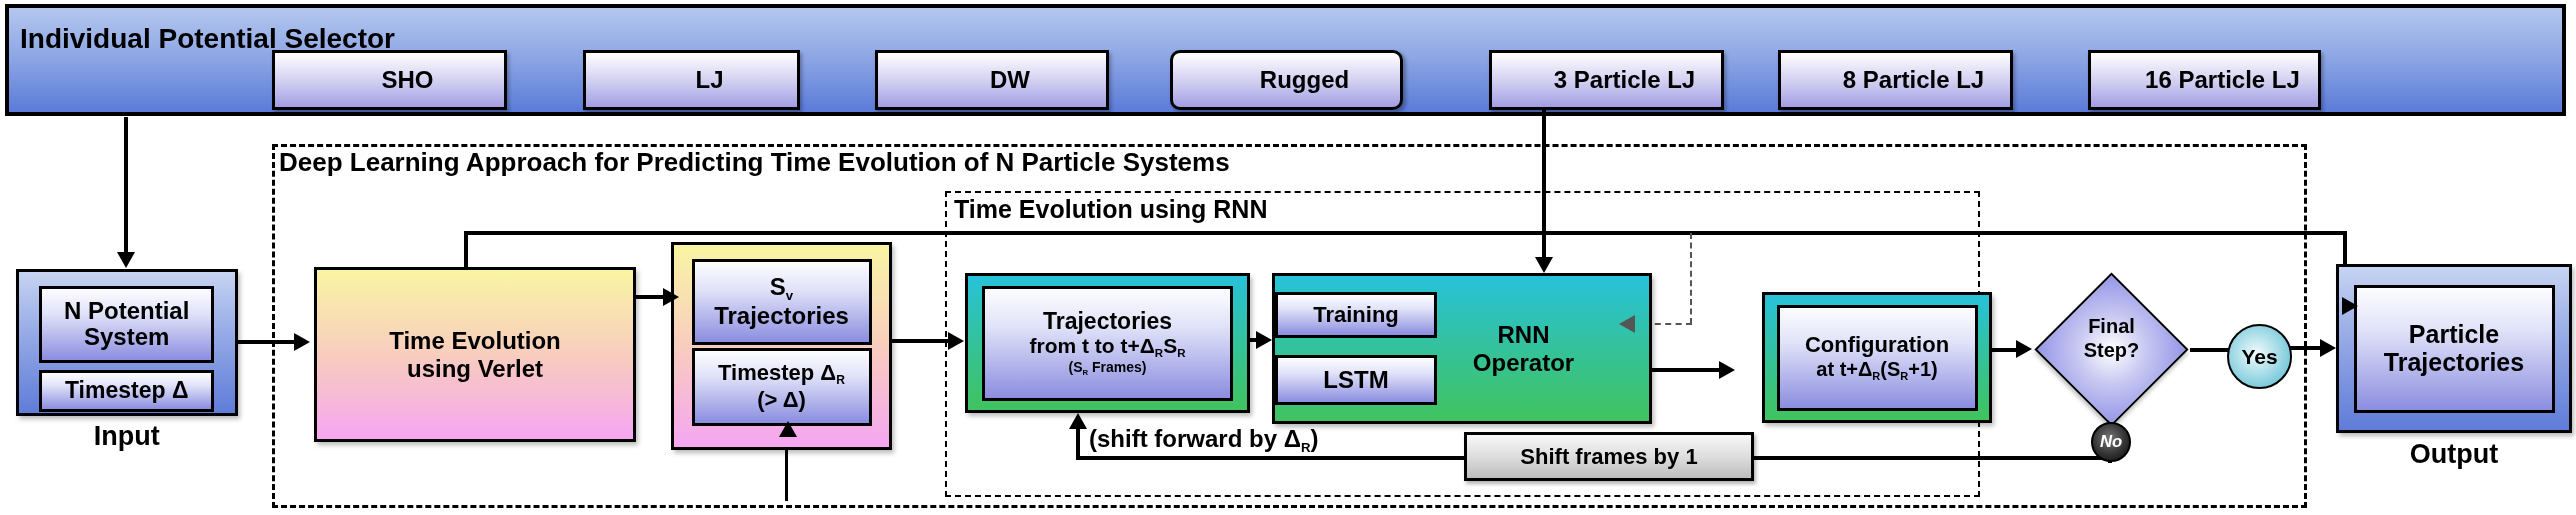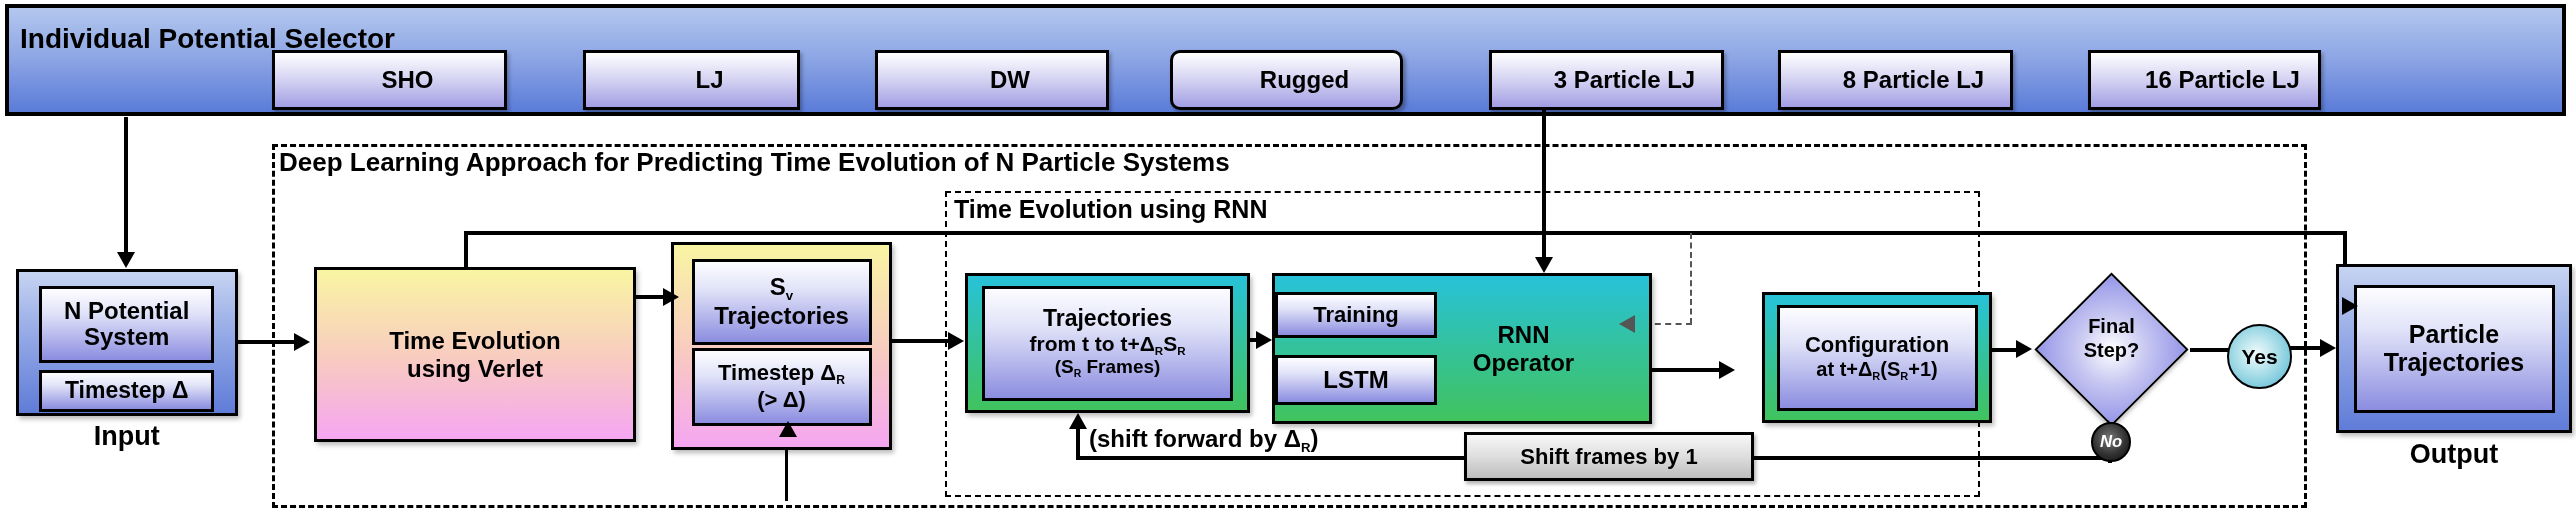--- a/index.html
+++ b/index.html
@@ -155,21 +155,21 @@
     <div class="innerbox" style="width:180px;height:78px;font-size:22px;margin-top:3px;">
       <span><span>Timestep Δ</span><span class="sb">R</span></span>
       <span>(&gt; Δ)</span>
     </div>
   </div>
 
   <div class="node tealgreen" style="left:965px;top:273px;width:285px;height:140px;">
     <div class="innerbox" style="width:251px;height:115px;font-size:23px;">
       <span>Trajectories</span>
       <span style="font-size:21px;"><span>from t</span><span> to </span><span>t+Δ</span><span class="sb">R</span><span>S</span><span class="sb">R</span></span>
-      <span style="font-size:19px;"><span>(S</span><span class="sb">R</span><span> Frames)</span></span>
+      <span style="font-size:14px;"><span>(S</span><span class="sb">R</span><span> Frames)</span></span>
     </div>
   </div>
 
   <div class="node tealgreen" style="left:1272px;top:273px;width:380px;height:151px;flex-direction:row;justify-content:flex-start;">
     <div style="display:flex;flex-direction:column;gap:16.7px;">
       <div class="innerbox" style="width:162px;height:46px;font-size:22px;">
         <span>Training</span>
       </div>
       <div class="innerbox" style="width:162px;height:50px;font-size:24px;">
         <span>LSTM</span>

